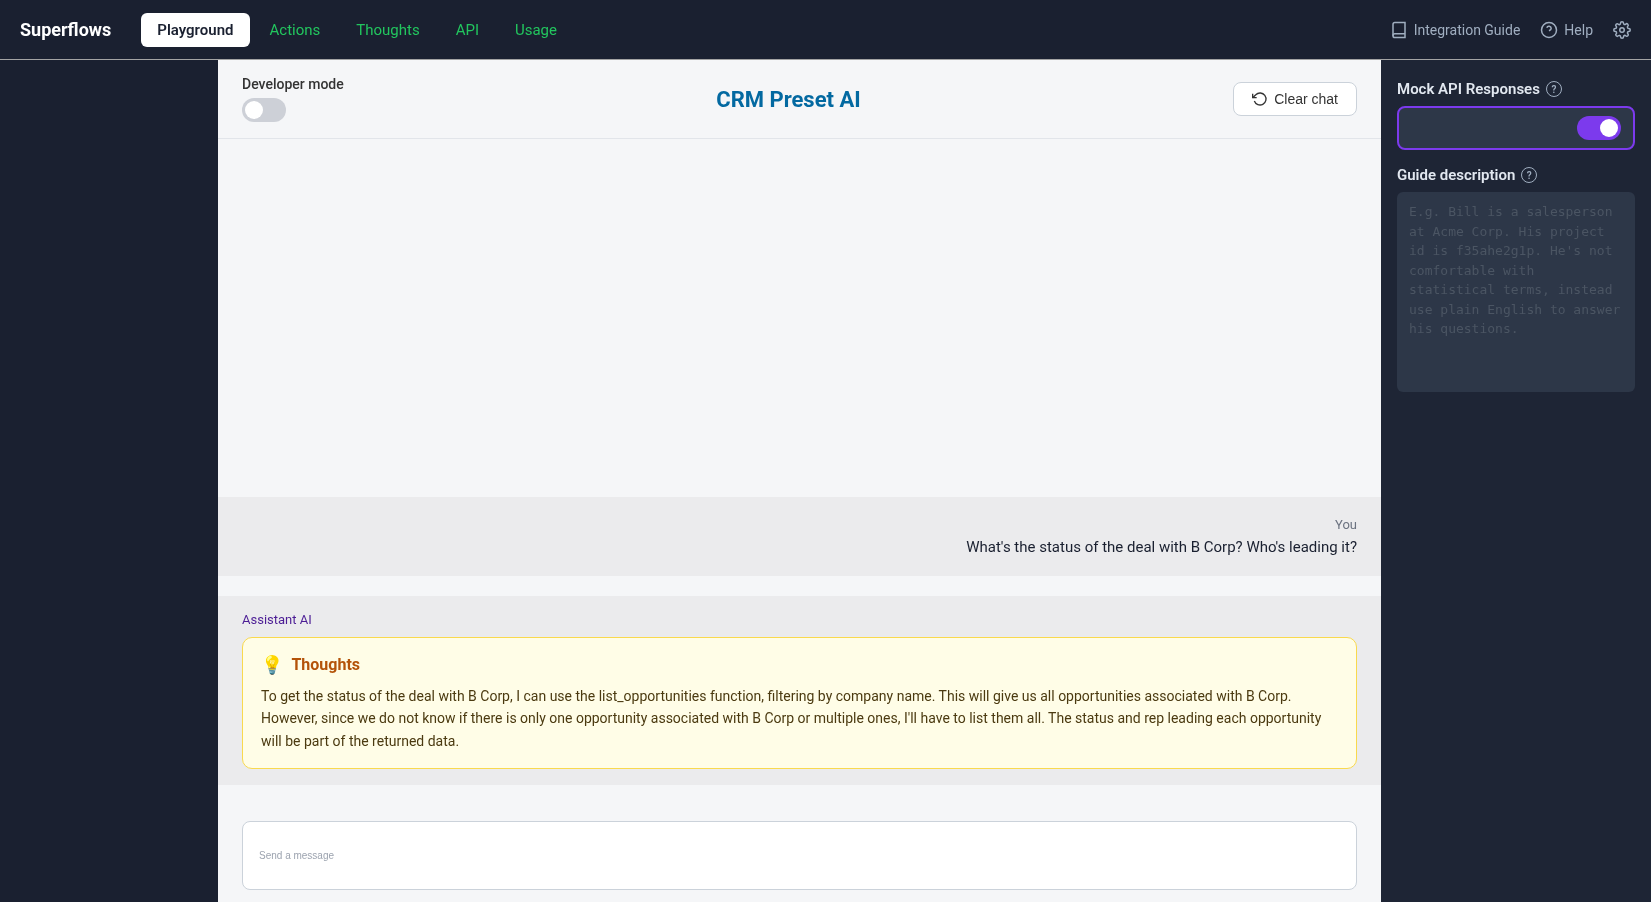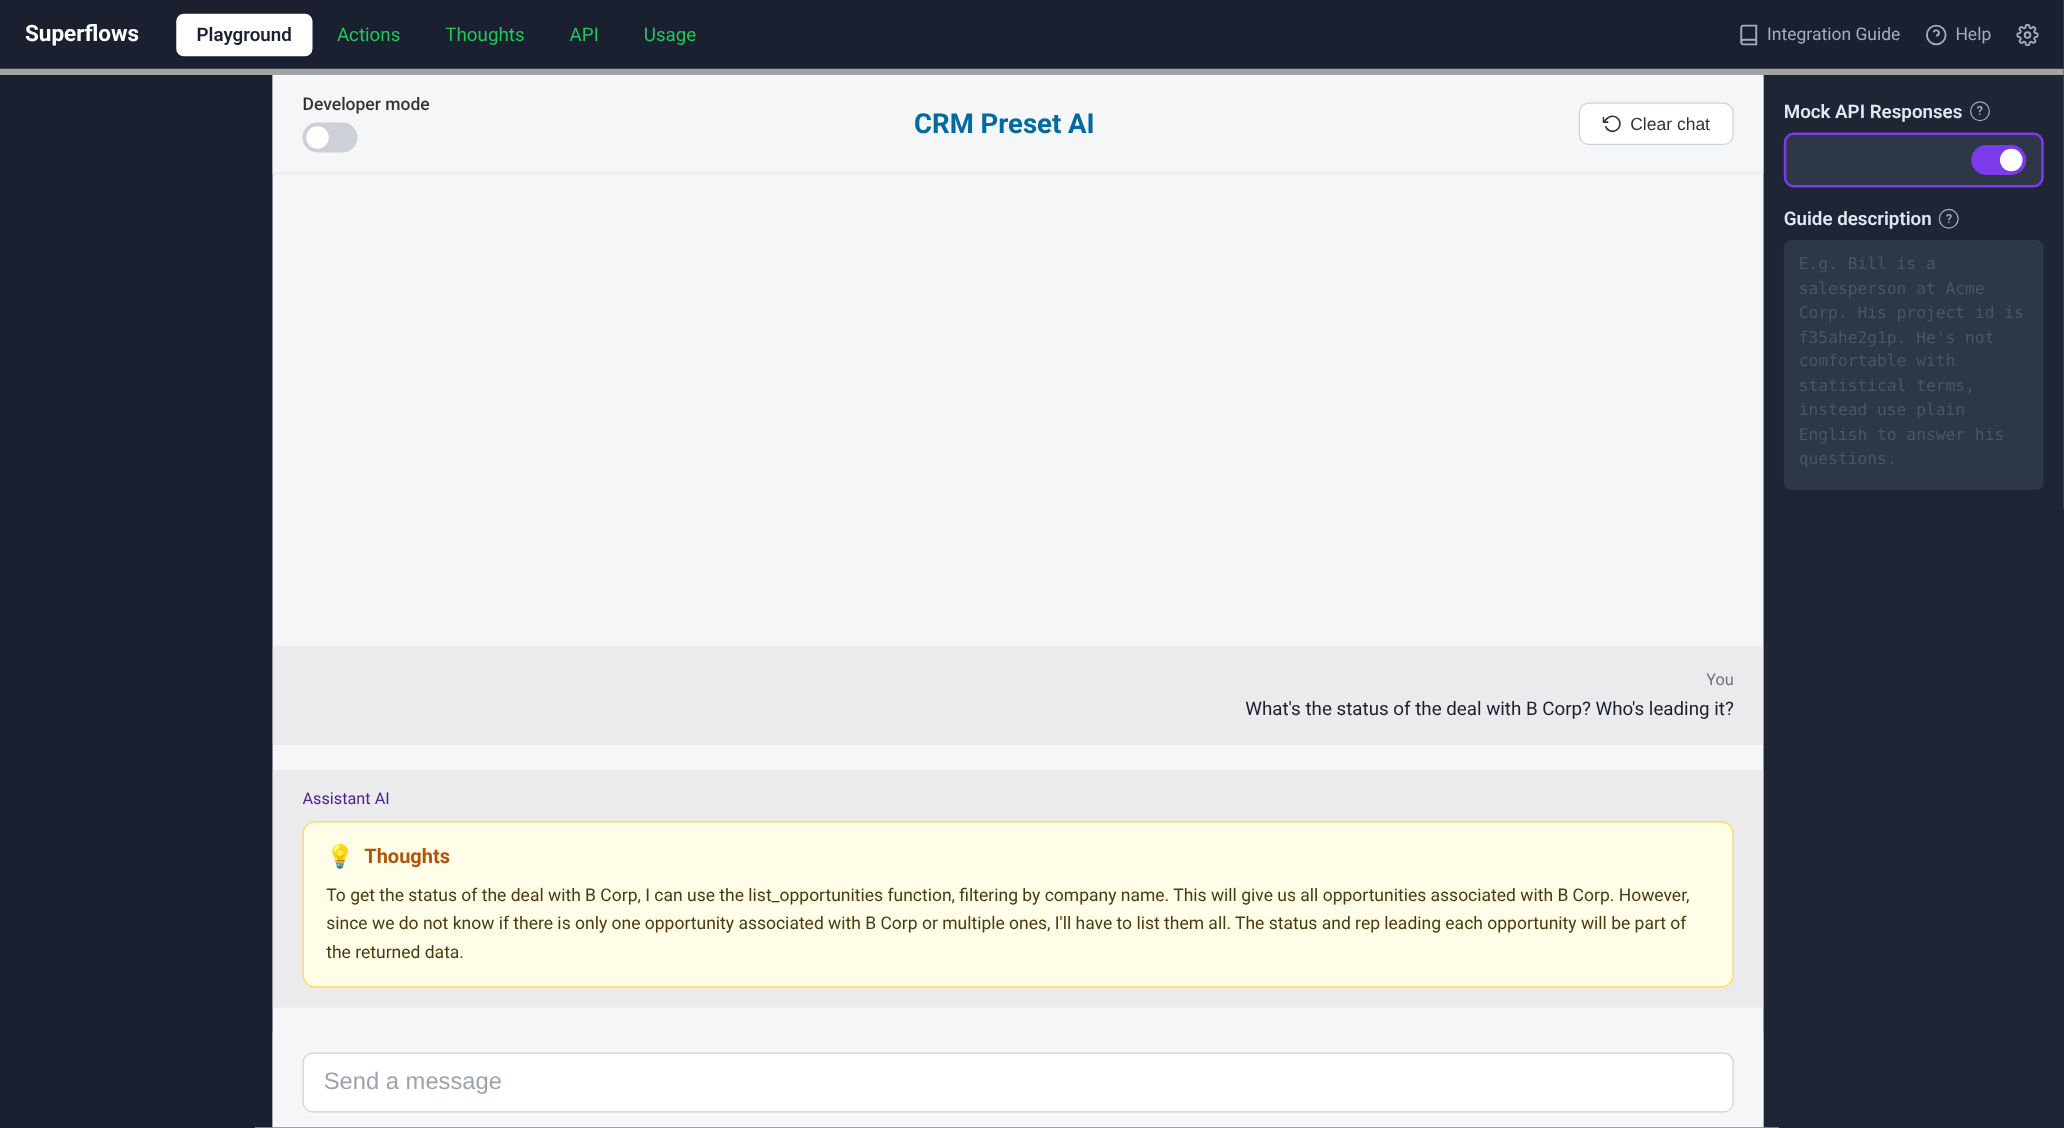--- a/index.html
+++ b/index.html
@@ -14,21 +14,21 @@
     }
 
     
     .topnav {
       background: #1a2030;
       height: 60px;
       display: flex;
       align-items: center;
       padding: 0 20px;
       flex-shrink: 0;
-      border-bottom: 5px solid #a3a3a3;
+      border-bottom: 1px solid #a3a3a3;
     }
     .brand {
       color: #fff;
       font-weight: 700;
       font-size: 18px;
       margin-right: 30px;
       white-space: nowrap;
     }
     .nav-tabs {
       display: flex;
@@ -239,24 +239,24 @@
     }
 
     
     .chat-input-area {
       padding: 16px 24px 12px;
       background: #f5f6f8;
       flex-shrink: 0;
     }
     .message-input {
       width: 100%;
-      padding: 12px 16px;
+      padding: 28px 16px;
       border: 1.5px solid #cbd2da;
       border-radius: 8px;
-      font-size: 19px;
+      font-size: 10px;
       color: #333;
       background: #fff;
       outline: none;
       resize: none;
     }
     .message-input::placeholder {
       color: #9ca3af;
     }
 
     .chat-footer {
@@ -271,21 +271,21 @@
       color: #fff;
       border: none;
       border-radius: 8px;
       font-size: 15px;
       font-weight: 600;
       cursor: pointer;
     }
 
     
     .right-sidebar {
-      width: 240px;
+      width: 270px;
       background: #1e2535;
       padding: 20px 16px;
       flex-shrink: 0;
       display: flex;
       flex-direction: column;
       gap: 16px;
     }
 
     .sidebar-section-title {
       display: flex;

